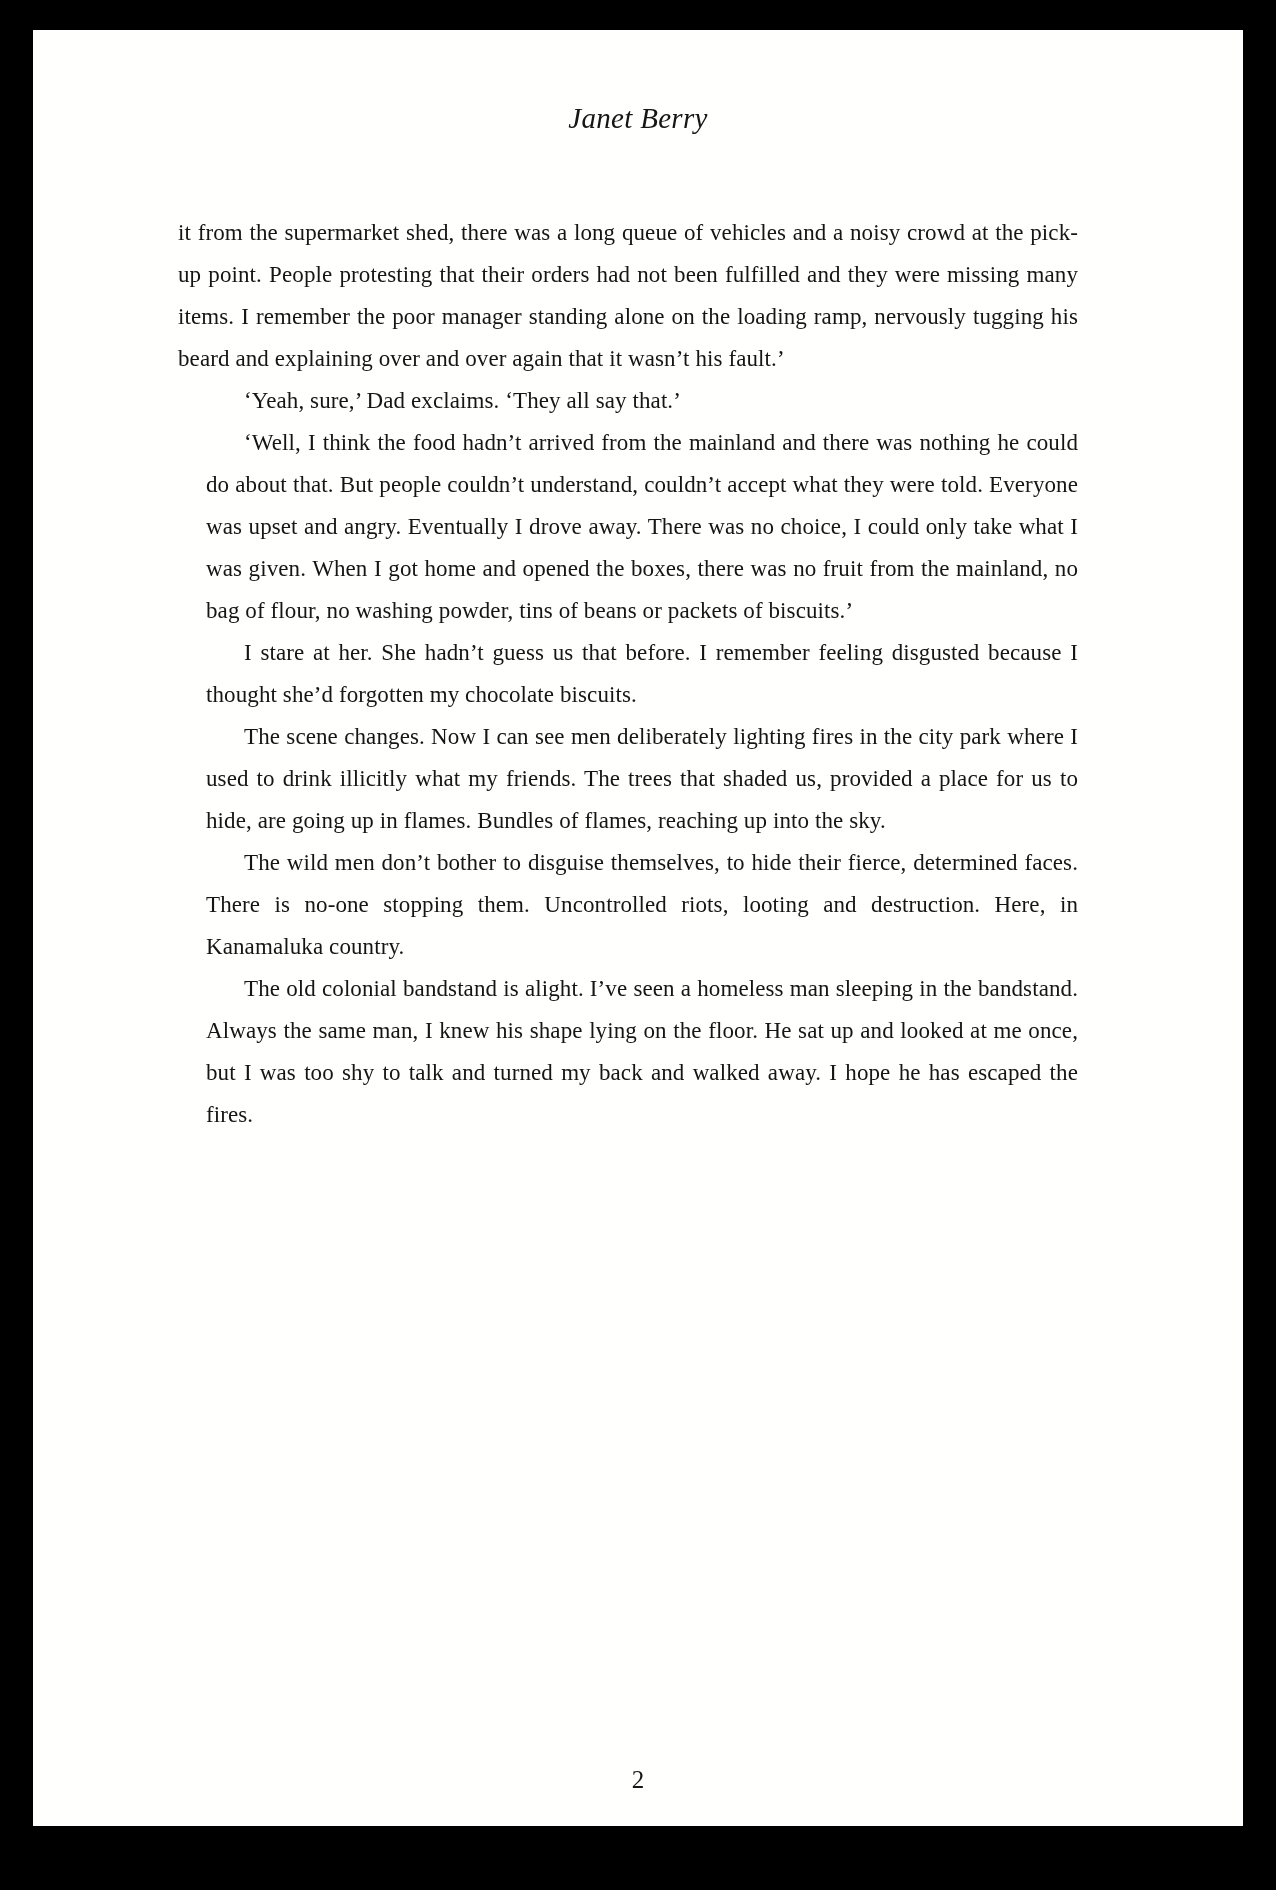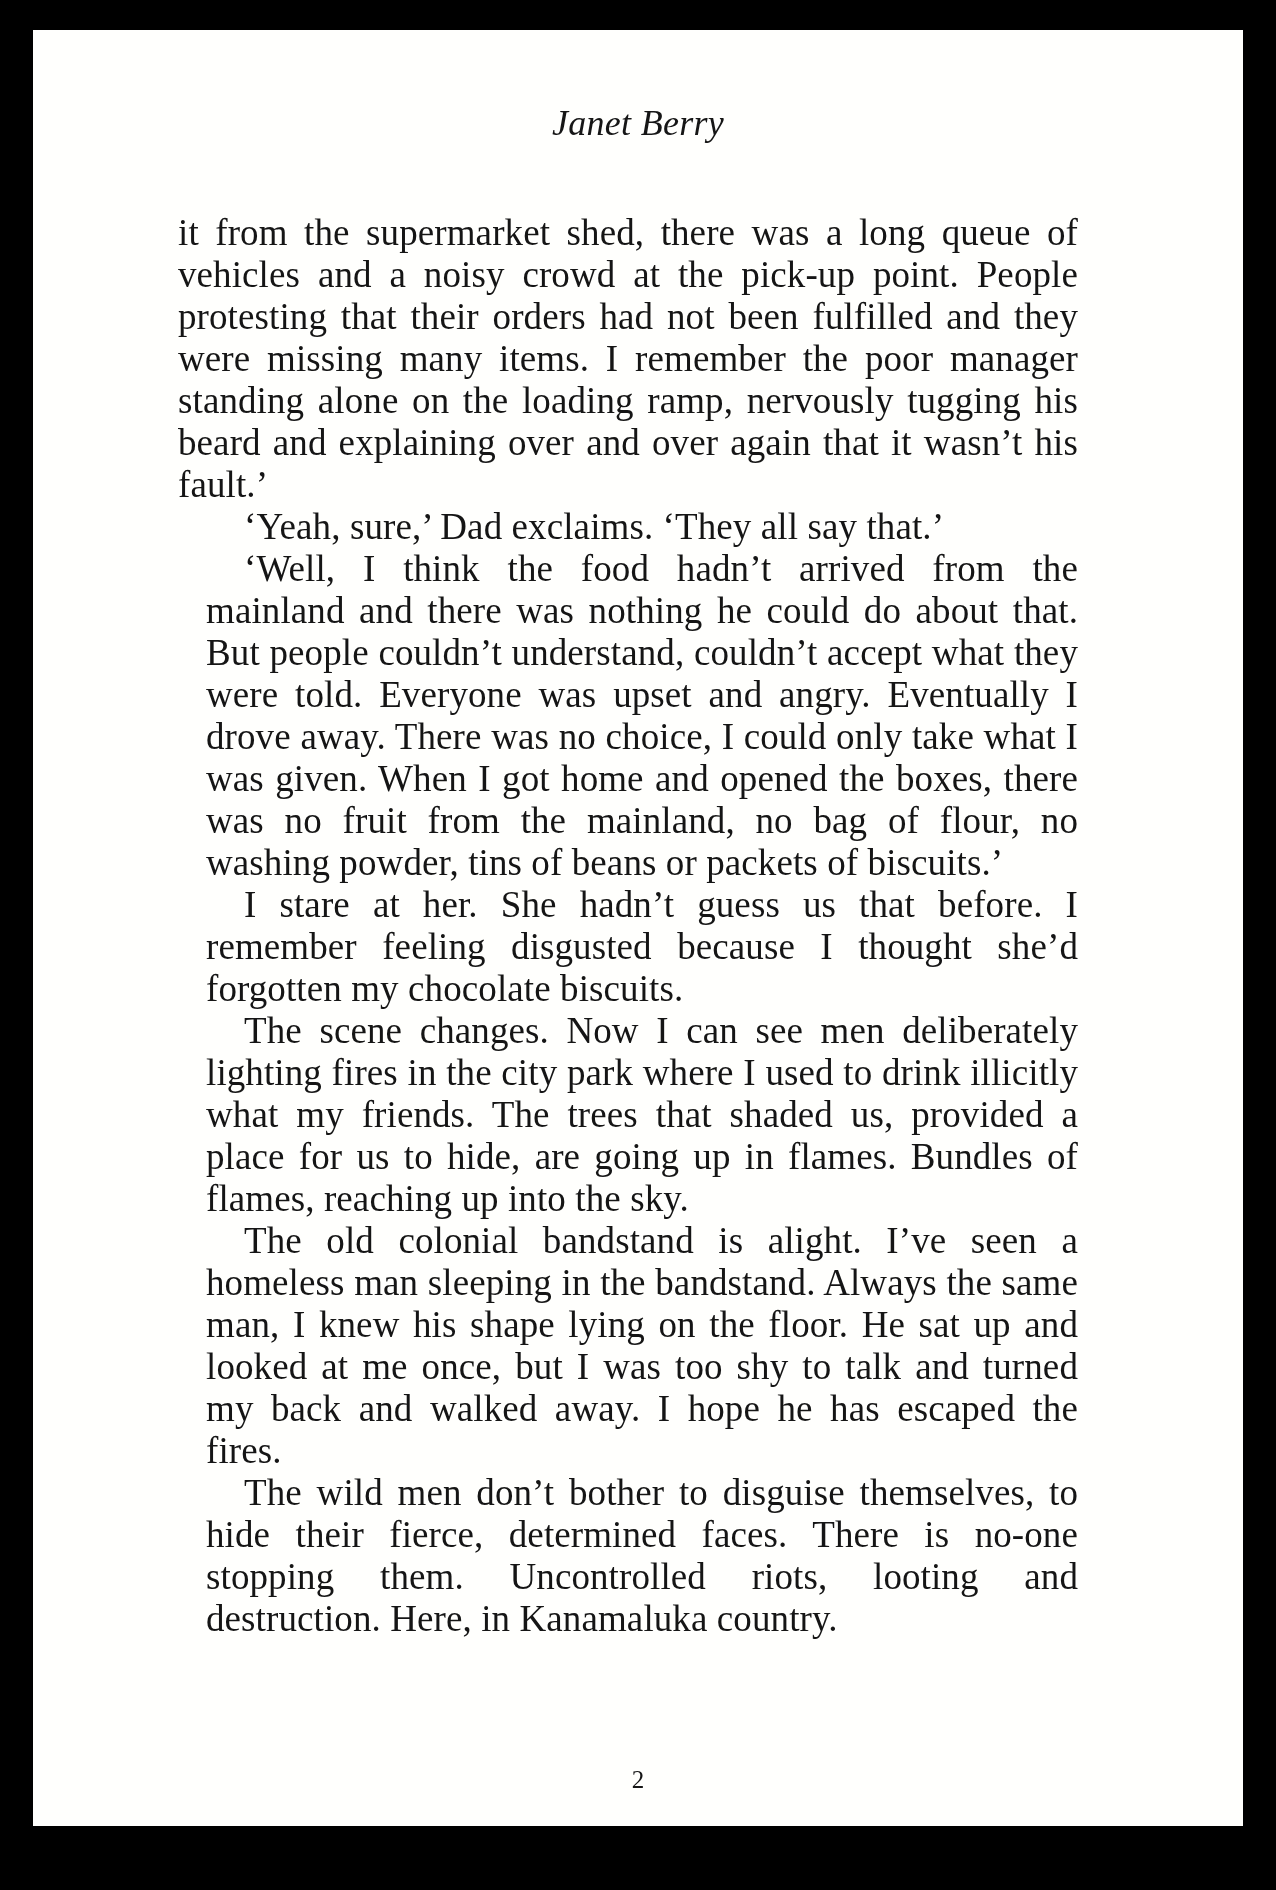--- a/index.html
+++ b/index.html
@@ -22,35 +22,35 @@
     bottom: 64px;
     background: #fffffd;
   }
   .running-header {
     position: absolute;
     top: 72px;
     left: 0;
     right: 0;
     text-align: center;
     font-style: italic;
-    font-size: 36px;
+    font-size: 29px;
     color: #161616;
     letter-spacing: 0.3px;
   }
   .body-text {
     position: absolute;
     top: 182px;
     left: 145px;
     right: 165px;
     color: #151515;
   }
   .body-text p {
     margin: 0;
     padding: 0;
-    font-size: 37px;
+    font-size: 23px;
     line-height: 42px;
     text-align: justify;
     letter-spacing: 0.1px;
   }
   .body-text p.indent {
     text-indent: 38px;
     margin-left: 28px;
   }
   .page-number {
     position: absolute;
@@ -67,18 +67,18 @@
 
 <div class="page">
   <div class="running-header">Janet Berry</div>
 
   <div class="body-text">
       <p class="">it from the supermarket shed, there was a long queue of vehicles and a noisy crowd at the pick-up point. People protesting that their orders had not been fulfilled and they were missing many items. I remember the poor manager standing alone on the loading ramp, nervously tugging his beard and explaining over and over again that it wasn’t his fault.’</p>
       <p class="indent">‘Yeah, sure,’ Dad exclaims. ‘They all say that.’</p>
       <p class="indent">‘Well, I think the food hadn’t arrived from the mainland and there was nothing he could do about that. But people couldn’t understand, couldn’t accept what they were told. Everyone was upset and angry. Eventually I drove away. There was no choice, I could only take what I was given. When I got home and opened the boxes, there was no fruit from the mainland, no bag of flour, no washing powder, tins of beans or packets of biscuits.’</p>
       <p class="indent">I stare at her. She hadn’t guess us that before. I remember feeling disgusted because I thought she’d forgotten my chocolate biscuits.</p>
       <p class="indent">The scene changes. Now I can see men deliberately lighting fires in the city park where I used to drink illicitly what my friends. The trees that shaded us, provided a place for us to hide, are going up in flames. Bundles of flames, reaching up into the sky.</p>
+      <p class="indent">The wild men don’t bother to disguise themselves, to hide their fierce, determined faces. There is no-one stopping them. Uncontrolled riots, looting and destruction. Here, in Kanamaluka country.</p>
       <p class="indent">The old colonial bandstand is alight. I’ve seen a homeless man sleeping in the bandstand. Always the same man, I knew his shape lying on the floor. He sat up and looked at me once, but I was too shy to talk and turned my back and walked away. I hope he has escaped the fires.</p>
-      <p class="indent">The wild men don’t bother to disguise themselves, to hide their fierce, determined faces. There is no-one stopping them. Uncontrolled riots, looting and destruction. Here, in Kanamaluka country.</p>
     </div>
 
   <div class="page-number">2</div>
 </div>
 
 </body></html>

